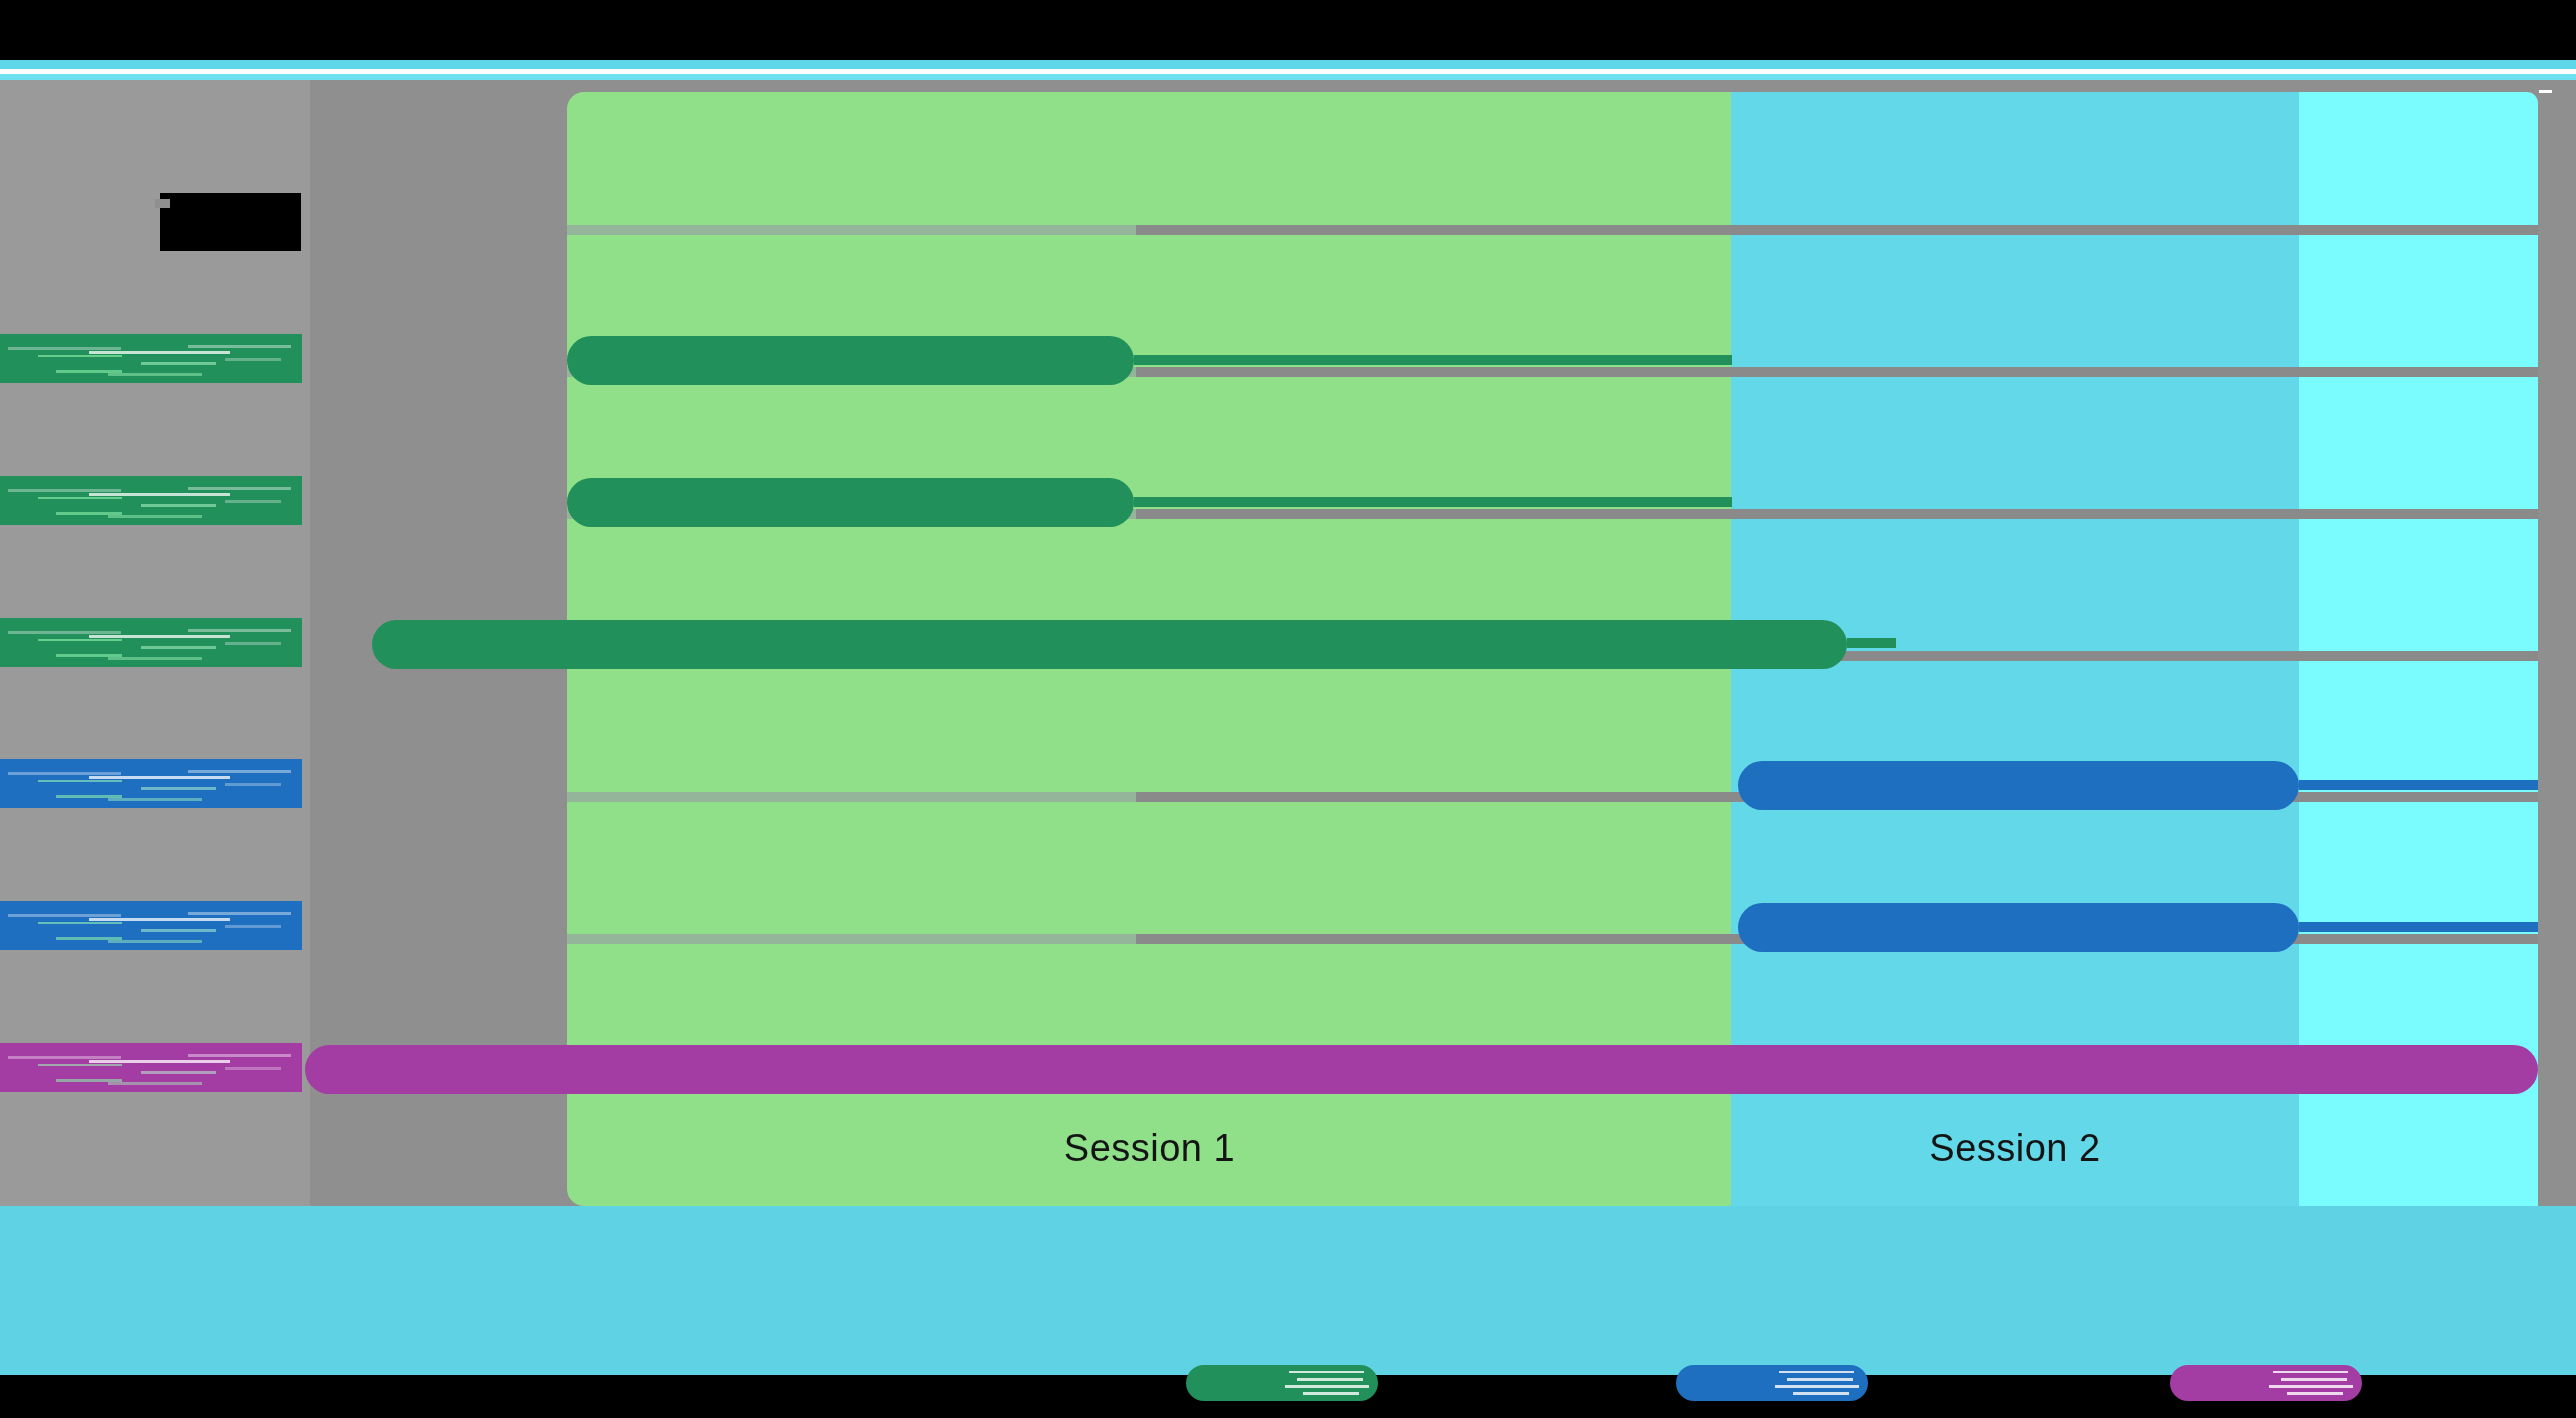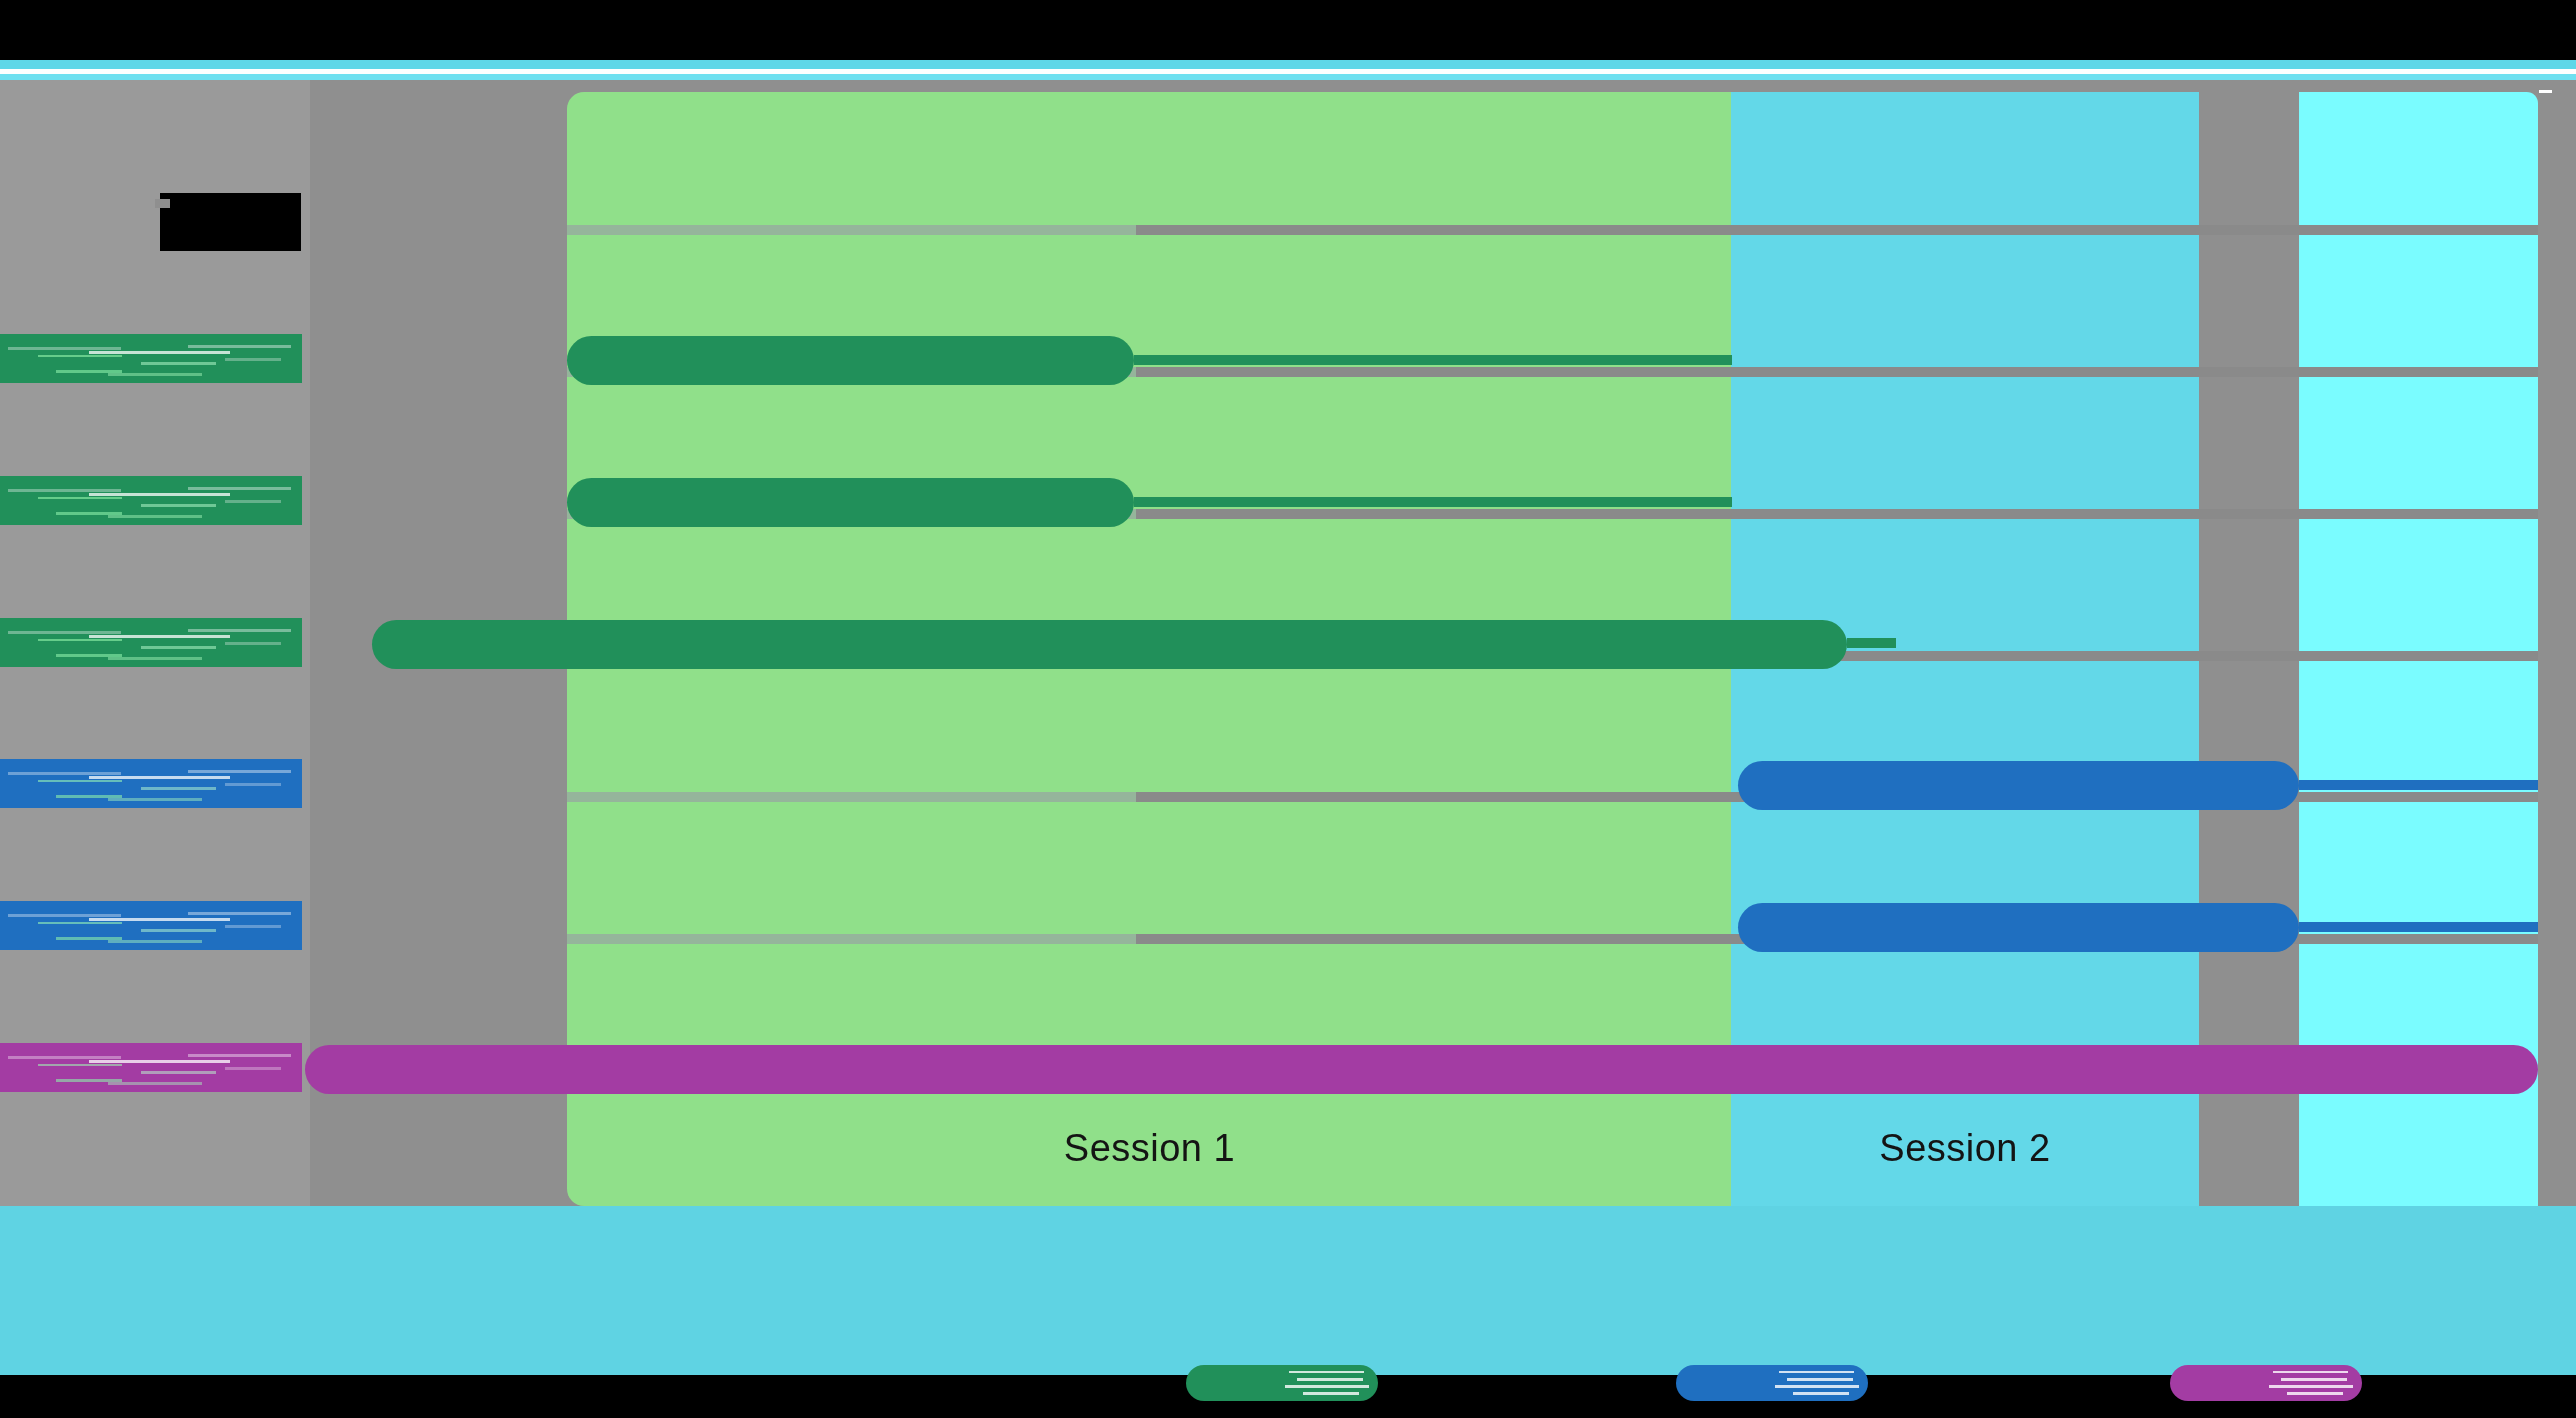--- a/index.html
+++ b/index.html
@@ -63,21 +63,21 @@
   <div class="top-letterbox"></div>
   <div class="strip-cyan-a"></div>
   <div class="strip-white"></div>
   <div class="strip-cyan-b"></div>
 
   <div id="plot">
 
     <div id="band-1" class="band" style="left: 567px; width: 1165px; background: rgb(144, 224, 138); border-top-left-radius: 17px; border-bottom-left-radius: 17px;">
       <div class="band-label">Session 1</div>
     </div>
-    <div id="band-2" class="band" style="left: 1731px; width: 468px; background: rgb(99, 216, 232);">
+    <div id="band-2" class="band" style="left: 1731px; width: 568px; background: rgb(99, 216, 232);">
       <div class="band-label">Session 2</div>
     </div>
     <div id="band-3" class="band" style="left: 2299px; width: 239px; background: rgb(122, 252, 255); border-top-right-radius: 11.3px;">
       <div class="band-label"></div>
     </div>
 
     <div id="gridlines">
         <div class="gridline lite" style="left: 567px; width: 569px; top: 145px;"></div>
         <div class="gridline" style="left: 1136px; width: 1403px; top: 145px;"></div>
         <div class="gridline lite" style="left: 567px; width: 569px; top: 287px;"></div>

